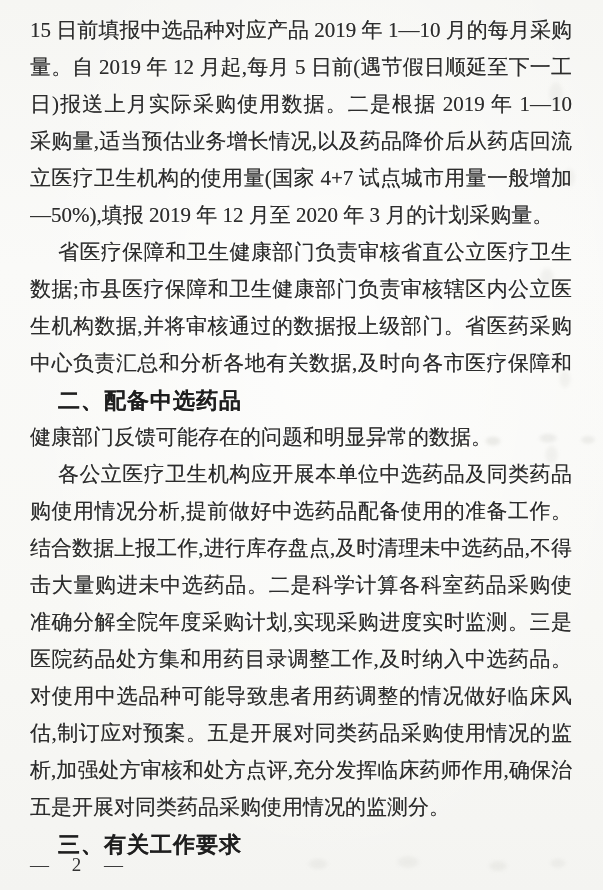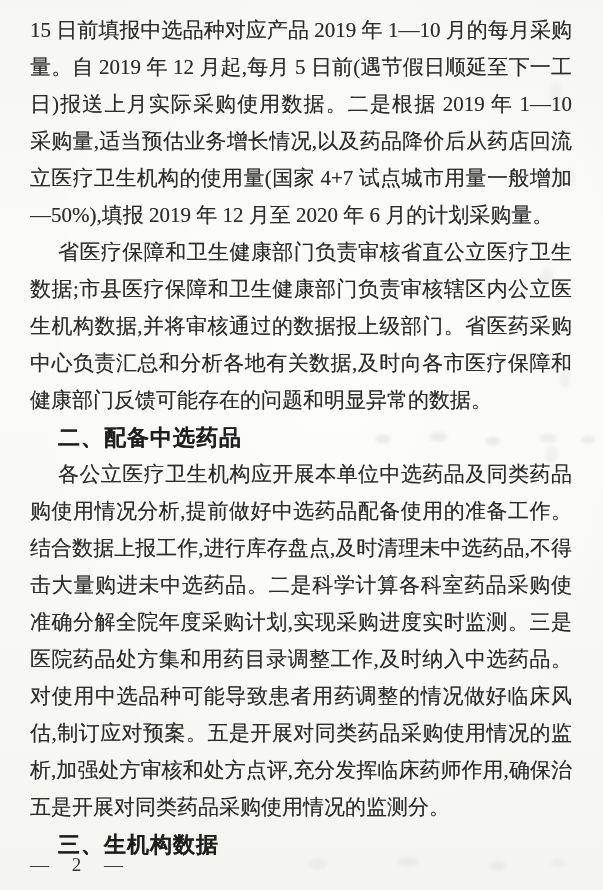--- a/index.html
+++ b/index.html
@@ -108,35 +108,35 @@
   <div class="artifact a2"></div>
   <div class="artifact a4"></div>
 
   <div class="content">
     <div>
         <div class="line body-justify">15 日前填报中选品种对应产品 2019 年 1—10 月的每月采购使用</div>
         <div class="line body-justify">量。自 2019 年 12 月起,每月 5 日前(遇节假日顺延至下一工作</div>
         <div class="line body-justify">日)报送上月实际采购使用数据。二是根据 2019 年 1—10 月实际</div>
         <div class="line body-justify">采购量,适当预估业务增长情况,以及药品降价后从药店回流至公</div>
         <div class="line body-justify">立医疗卫生机构的使用量(国家 4+7 试点城市用量一般增加 20%</div>
-        <div class="line body-end">—50%),填报 2019 年 12 月至 2020 年 6 月的计划采购量。</div>
+        <div class="line body-end">—50%),填报 2019 年 12 月至 2020 年 3 月的计划采购量。</div>
         <div class="line body-justify indent">省医疗保障和卫生健康部门负责审核省直公立医疗卫生机构</div>
         <div class="line body-justify">数据;市县医疗保障和卫生健康部门负责审核辖区内公立医疗卫</div>
         <div class="line body-justify">生机构数据,并将审核通过的数据报上级部门。省医药采购服务</div>
         <div class="line body-justify">中心负责汇总和分析各地有关数据,及时向各市医疗保障和卫生</div>
+        <div class="line heading indent">二、配备中选药品</div>
         <div class="line body-end">健康部门反馈可能存在的问题和明显异常的数据。</div>
-        <div class="line heading indent">二、配备中选药品</div>
         <div class="line body-justify indent">各公立医疗卫生机构应开展本单位中选药品及同类药品的采</div>
         <div class="line body-justify">购使用情况分析,提前做好中选药品配备使用的准备工作。一是</div>
         <div class="line body-justify">结合数据上报工作,进行库存盘点,及时清理未中选药品,不得突</div>
         <div class="line body-justify">击大量购进未中选药品。二是科学计算各科室药品采购使用量,</div>
         <div class="line body-justify">准确分解全院年度采购计划,实现采购进度实时监测。三是启动</div>
         <div class="line body-justify">医院药品处方集和用药目录调整工作,及时纳入中选药品。四是</div>
         <div class="line body-justify">对使用中选品种可能导致患者用药调整的情况做好临床风险评</div>
         <div class="line body-justify">估,制订应对预案。五是开展对同类药品采购使用情况的监测分</div>
         <div class="line body-justify">析,加强处方审核和处方点评,充分发挥临床药师作用,确保治疗</div>
         <div class="line body-end">五是开展对同类药品采购使用情况的监测分。</div>
-        <div class="line heading indent">三、生机构数据</div>
+        <div class="line heading indent">三、有关工作要求</div>
       </div>
   </div>
 
   <div class="footer">— 2 —</div>
 </div>
 
 </body></html>

